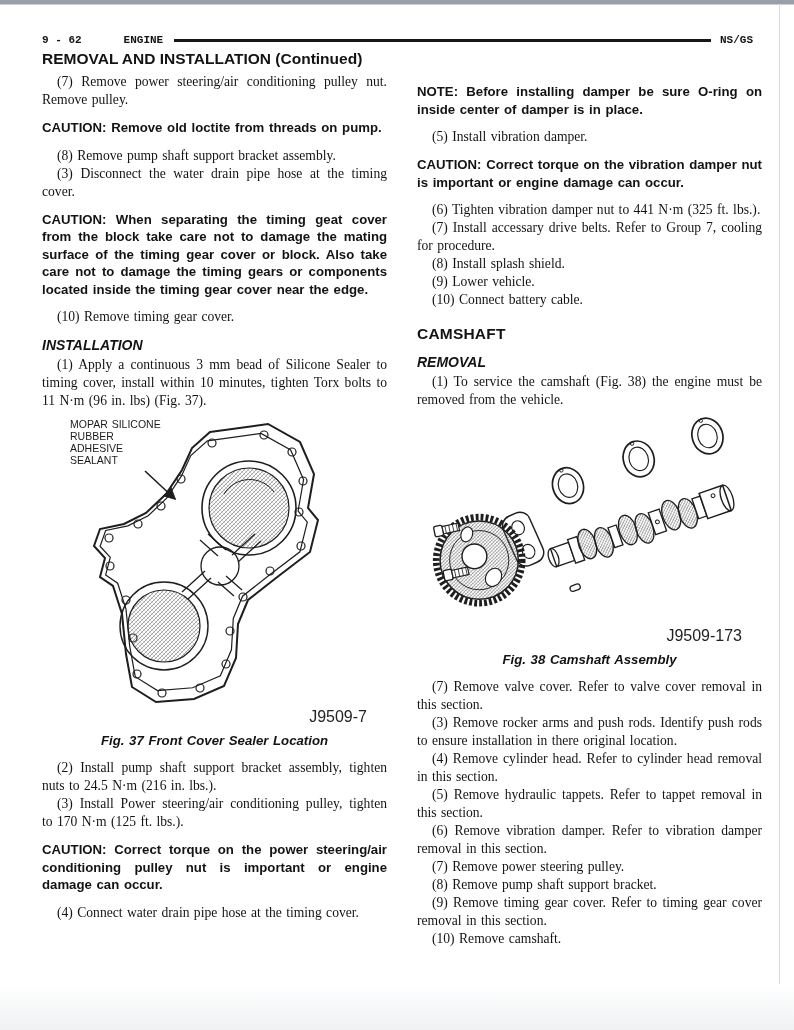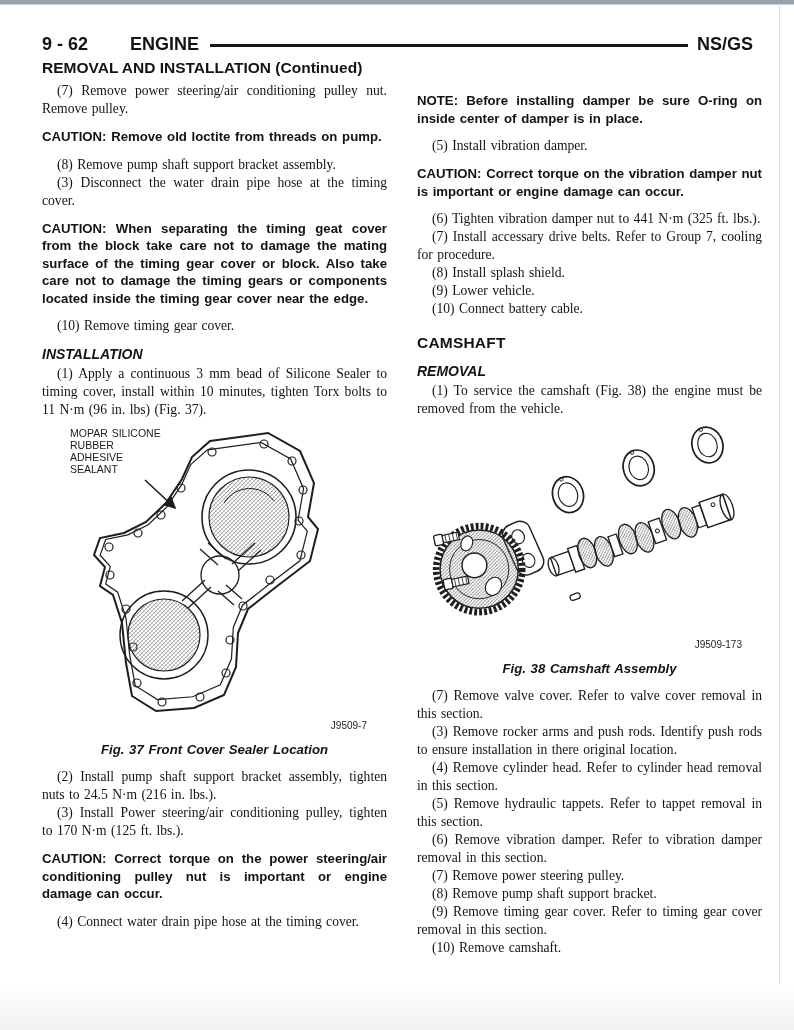--- a/index.html
+++ b/index.html
@@ -5,38 +5,38 @@
   html,body{margin:0;padding:0;}
   body{
     width:794px;height:1030px;background:#ffffff;position:relative;
     font-family:"Liberation Serif",serif;color:#131313;overflow:hidden;
   }
   .top-bar{position:absolute;top:0;left:0;right:0;height:4px;background:#99a0a7;border-bottom:1px solid #c9ced3;}
   .right-edge{position:absolute;top:4px;bottom:0;right:14px;width:1px;background:#d9dcdf;}
   .bottom-fade{position:absolute;left:0;right:0;bottom:0;height:46px;background:linear-gradient(#ffffff,#eff1f3);}
   .page{position:relative;padding:34px 41px 0 42px;}
 
-  .hdr{display:flex;align-items:center;font-family:Liberation Sans, sans-serif;font-weight:bold;font-size:18px;}
+  .hdr{display:flex;align-items:center;font-family:Liberation Mono, monospace;font-weight:bold;font-size:11px;}
   .hdr .sec{margin-left:42px;}
   .hdr .rule{flex:1;height:3px;background:#171717;margin:1px 9px 0 11px;}
   .title{font-family:"Liberation Sans",sans-serif;font-weight:bold;font-size:15.5px;margin-top:4px;}
 
   .cols{display:flex;gap:30px;margin-top:5px;}
   .col{width:345px;font-size:13.6px;line-height:18px;text-align:justify;word-spacing:1px;}
 
   p.step{margin:0;text-indent:15px;}
   p.caution{font-family:"Liberation Sans",sans-serif;font-weight:bold;font-size:13.2px;line-height:17.5px;margin:10px 0;word-spacing:1px;}
   .subhead{font-family:"Liberation Sans",sans-serif;font-weight:bold;font-style:italic;font-size:14px;margin:10px 0 2px;}
   .bighead{font-family:"Liberation Sans",sans-serif;font-weight:bold;font-size:15.5px;margin:16px 0 8px;letter-spacing:.2px;}
 
   .figure{position:relative;margin:6px 0 0;}
   .fig-label{position:absolute;left:28px;top:2px;width:122px;font-family:"Liberation Sans",sans-serif;
              font-size:10.5px;line-height:12px;text-align:left;color:#1b1b1b;}
   .fig-label span{display:block;}
-  .fig-id{font-family:"Liberation Sans",sans-serif;font-size:10px;text-align:right;padding-right:20px;margin:0 0 6px;color:#222;}
+  .fig-id{font-family:"Liberation Sans",sans-serif;font-size:16px;text-align:right;padding-right:20px;margin:0 0 6px;color:#222;}
   .fig-caption{font-family:"Liberation Sans",sans-serif;font-weight:bold;font-style:italic;font-size:13.2px;text-align:center;margin:0 0 9px;}
   svg{display:block;}
   .sk{stroke:#1e1e1e;fill:none;}
 </style>
 </head>
 <body>
 
 <div class="top-bar"></div>
 <div class="right-edge"></div>
 

